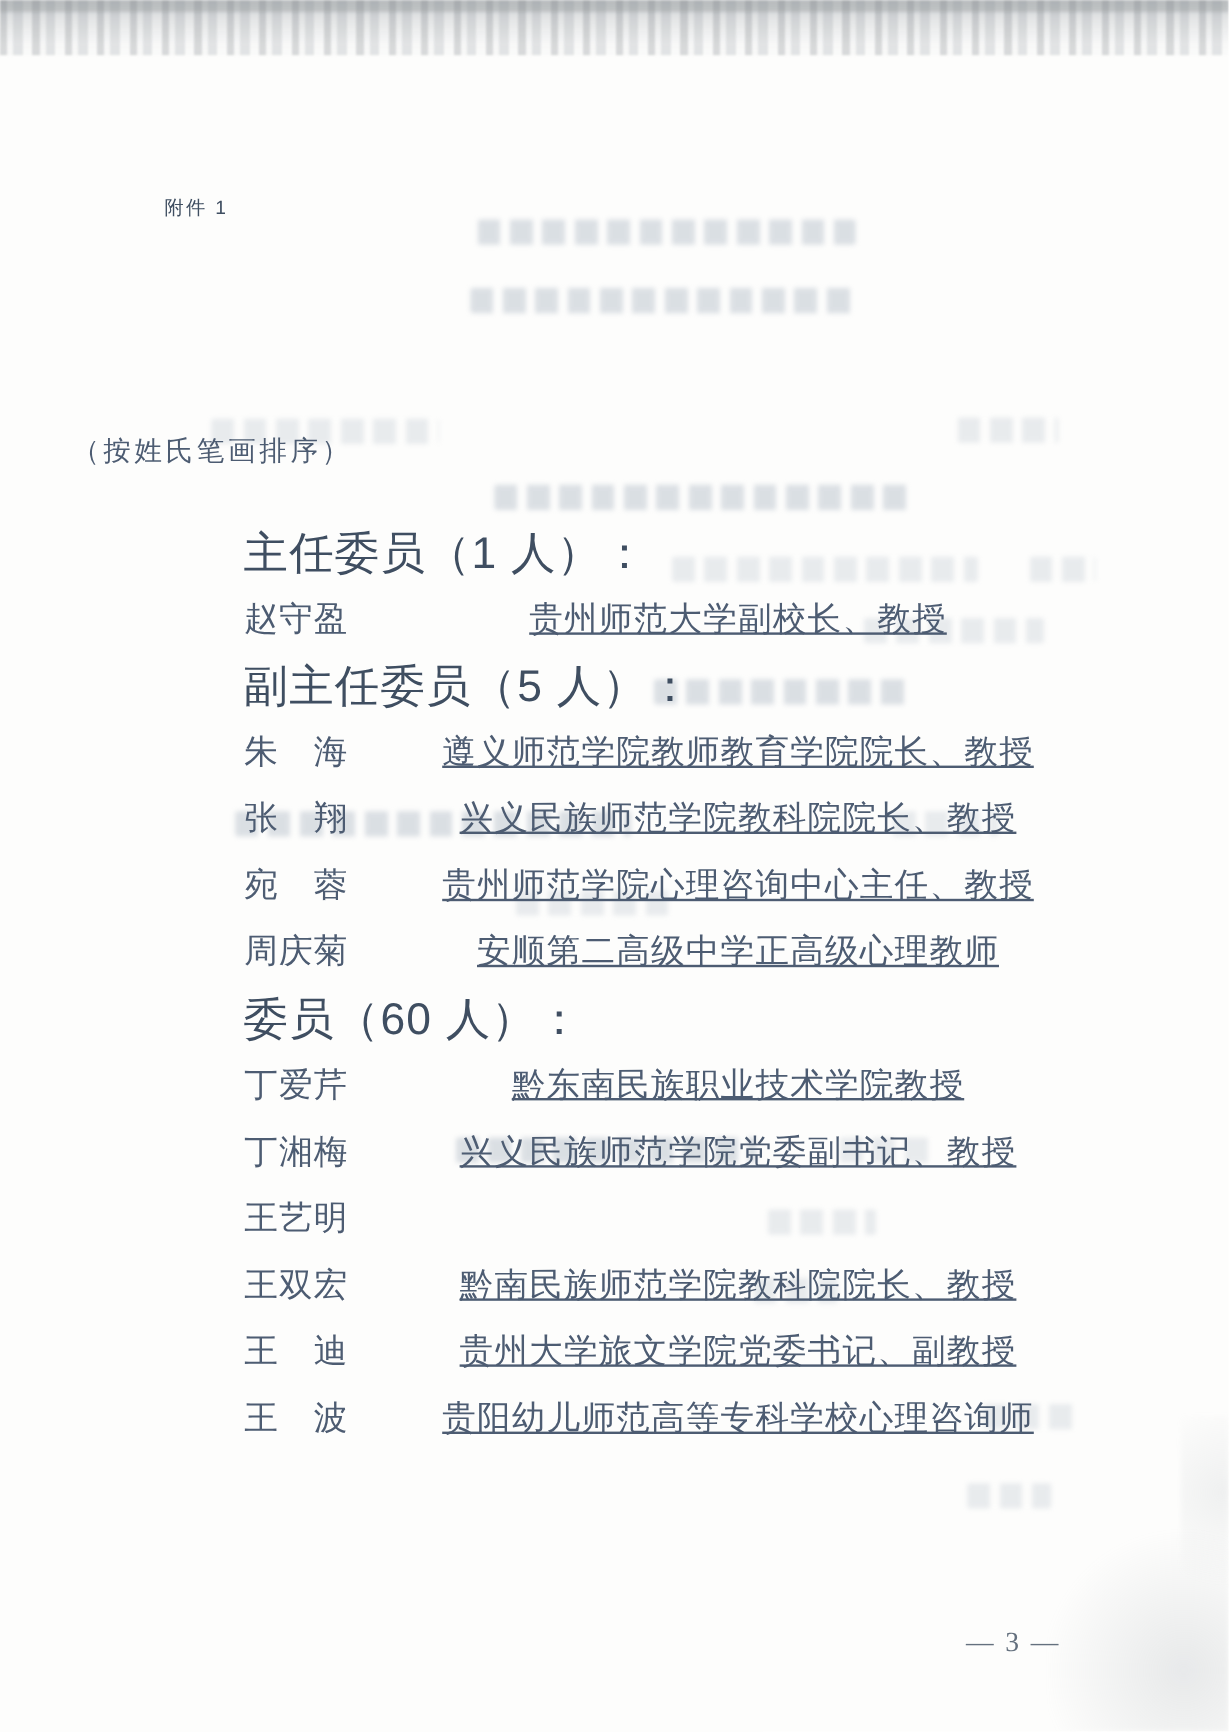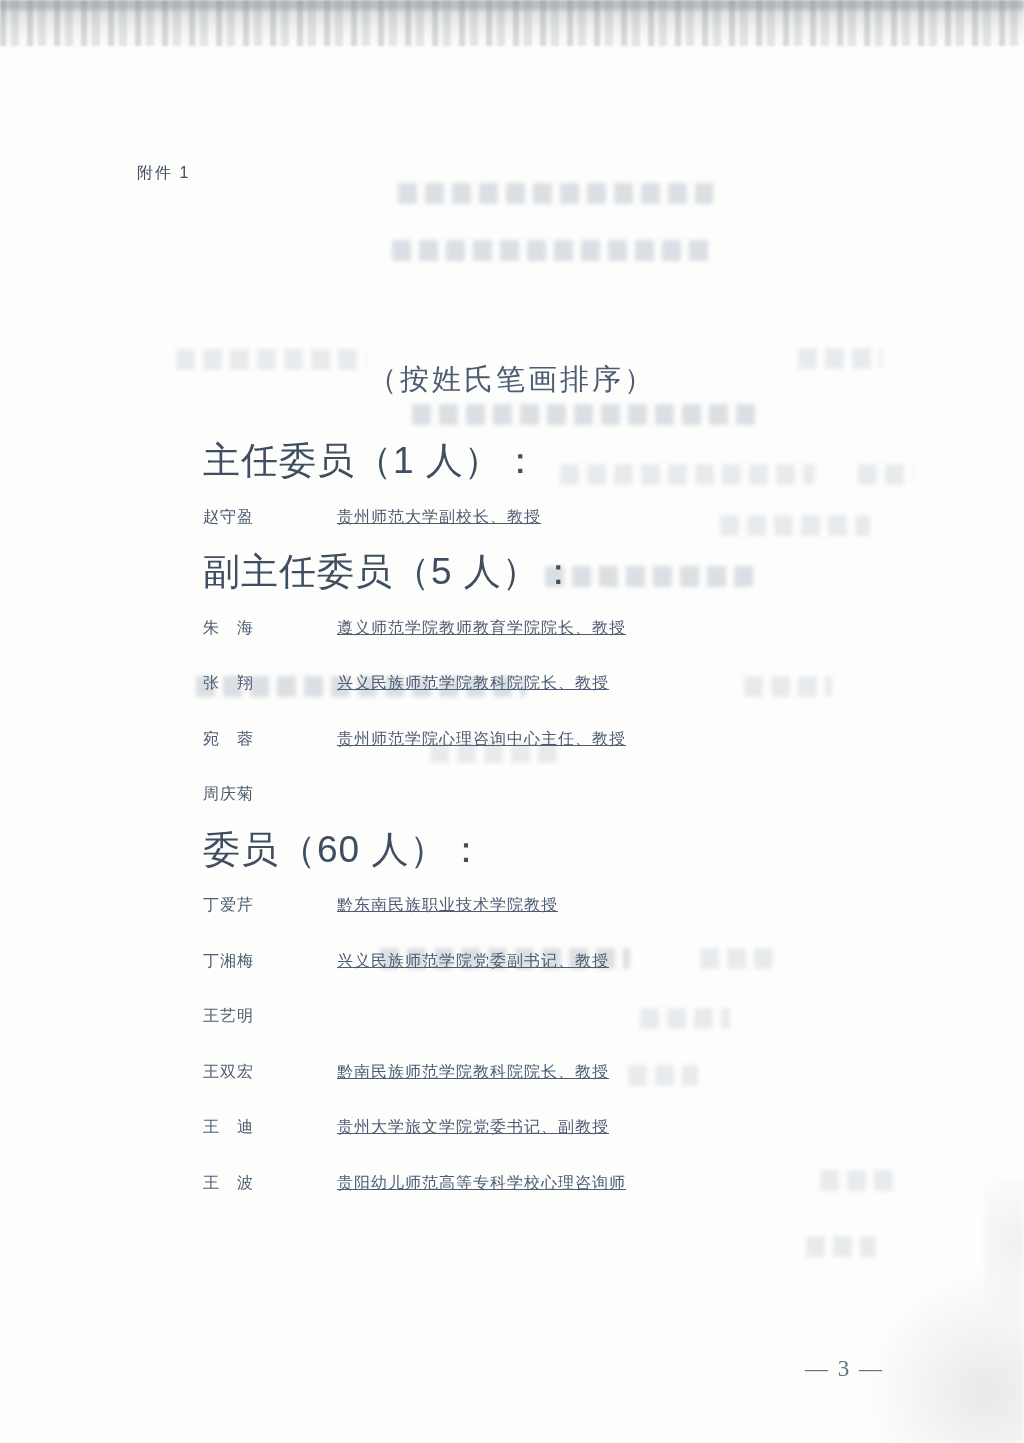--- a/index.html
+++ b/index.html
@@ -63,42 +63,43 @@
     position:absolute;left:60px;top:247px;width:904px;
     text-align:center;
     font-weight:700;
     font-size:37px;
     line-height:52px;
     color:var(--title_ink);
     letter-spacing:1px;
   }
   .subtitle{
     position:absolute;left:60px;top:360px;width:904px;
-    text-align:center;
+    text-align:left;
     font-family:Liberation Serif, serif;
-    font-size:29px;
+    font-size:23px;
     letter-spacing:3px;
     color:var(--ink);
   }
   .roster{
     position:absolute;left:203px;top:433px;width:706px;
     line-height:55.5px;
   }
   .section-heading{
     font-size:37px;
     font-weight:400;
     letter-spacing:1px;
     color:var(--heading_ink);
   }
   .member-row{
     display:flex;
     align-items:flex-start;
     font-family:"Liberation Serif", serif;
-    font-size:16px;
+    font-size:28px;
     color:var(--ink);
+    text-align:center;
   }
   .member-name{
     flex:0 0 88px;
     letter-spacing:1px;
     white-space:nowrap;
   }
   .member-title{
     margin-left:46px;
     width:556px;
     letter-spacing:1px;
@@ -169,20 +170,21 @@
       <div class="member-row">
         <span class="member-name">张　翔</span>
         <span class="member-title">兴义民族师范学院教科院院长、教授</span>
       </div>
       <div class="member-row">
         <span class="member-name">宛　蓉</span>
         <span class="member-title">贵州师范学院心理咨询中心主任、教授</span>
       </div>
       <div class="member-row">
         <span class="member-name">周庆菊</span>
+        <span class="member-title">安顺第二高级中学正高级心理教师</span>
       </div>
       <div class="section-heading">委员（60 人）：</div>
       <div class="member-row">
         <span class="member-name">丁爱芹</span>
         <span class="member-title">黔东南民族职业技术学院教授</span>
       </div>
       <div class="member-row">
         <span class="member-name">丁湘梅</span>
         <span class="member-title">兴义民族师范学院党委副书记、教授</span>
       </div>

